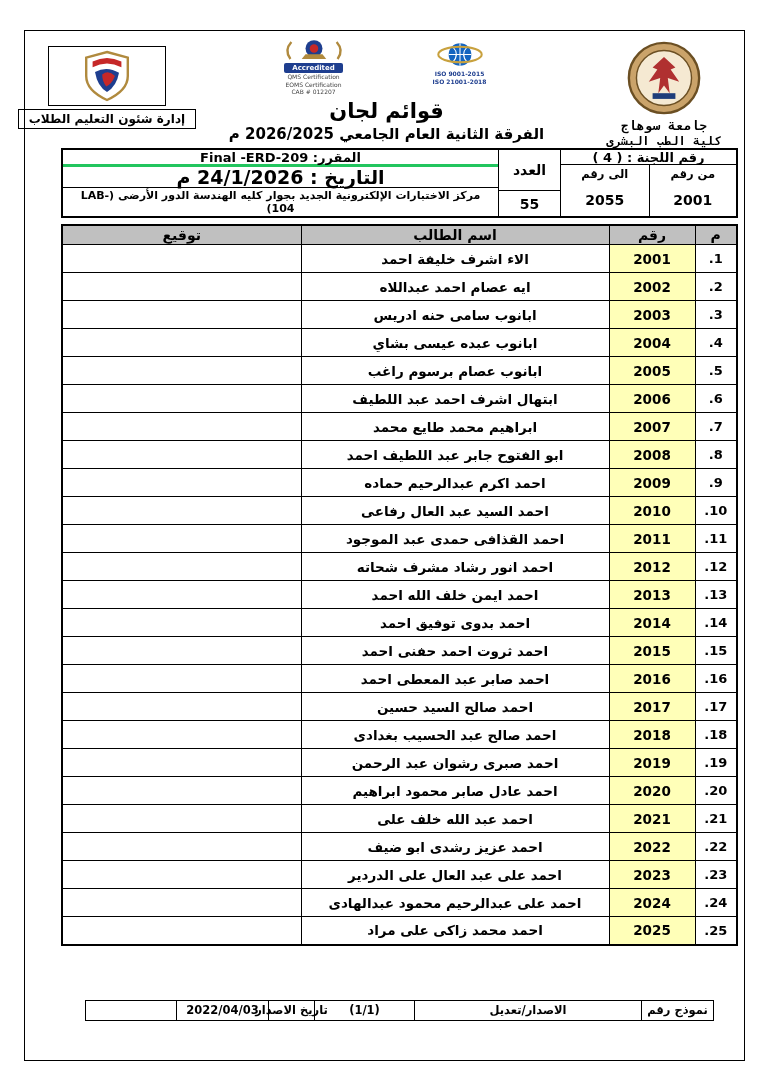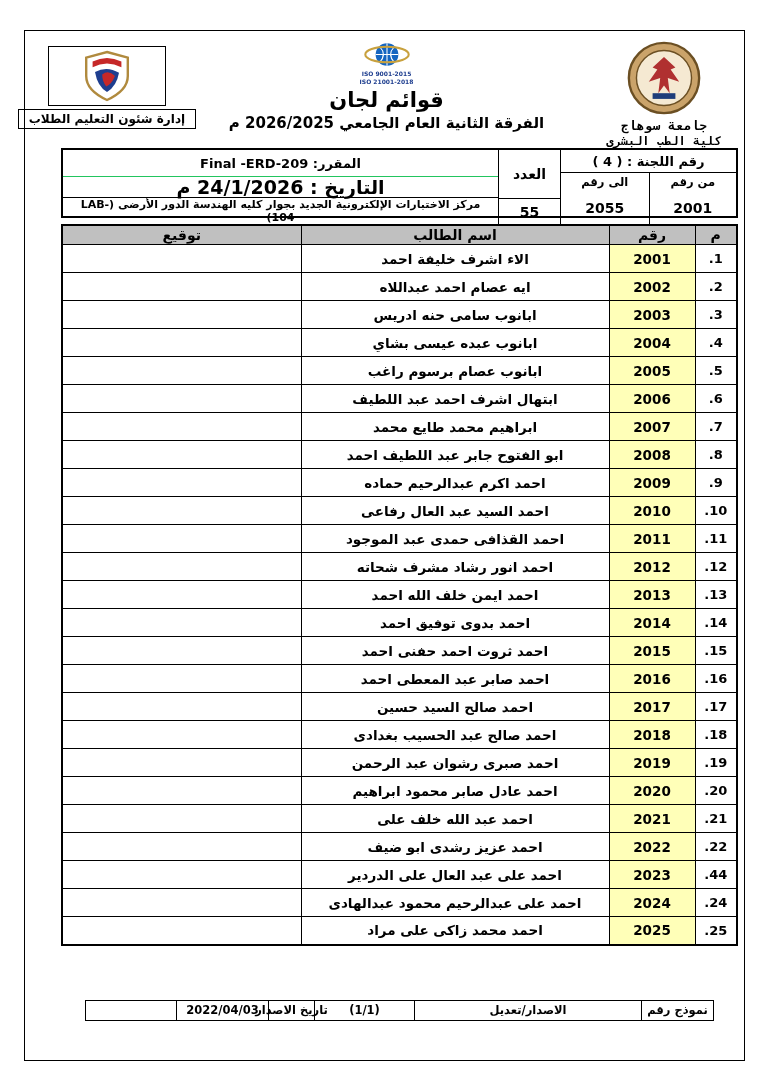--- a/index.html
+++ b/index.html
@@ -53,37 +53,37 @@
 
   .info-table {
     border: 2px solid #000;
     display: grid;
     grid-template-columns: 176px 62px 1fr;
     height: 70px;
   }
   .info-col { display: flex; flex-direction: column; }
   .info-col:nth-child(-n+2) { border-left: 1px solid #000; }
   .committee-title {
-    height: 23px; border-bottom: 1px solid #000;
+    height: 15px; border-bottom: 1px solid #000;
     display: flex; align-items: center; justify-content: center;
     font-weight: bold; font-size: 13px;
   }
   .range-grid { flex: 1; display: grid; grid-template-columns: 1fr 1fr; grid-template-rows: 18px 1fr; }
   .range-grid > div { display: flex; align-items: center; justify-content: center; }
   .range-grid > div:nth-child(odd) { border-left: 1px solid #000; }
   .range-label { font-size: 11.5px; font-weight: bold; }
   .range-value { font-size: 14px; font-weight: bold; }
   .count-label {
     flex: 1; border-bottom: 1px solid #000;
     display: flex; align-items: center; justify-content: center;
     font-weight: bold; font-size: 14px;
   }
   .count-value { height: 25px; display: flex; align-items: center; justify-content: center; font-weight: bold; font-size: 14px; }
   .course-row { display: flex; align-items: center; justify-content: center; font-weight: bold; padding: 0 6px; text-align: center; }
-  .course-row:nth-child(1) { height: 27px; border-bottom: 1px solid #22c55e; font-size: 13px; }
+  .course-row:nth-child(1) { height: 17px; border-bottom: 3px solid #22c55e; font-size: 13px; }
   .course-row:nth-child(2) { height: 21px; border-bottom: 1px solid #000; font-size: 19px; }
   .course-row:nth-child(3) { flex: 1; font-size: 11px; }
 
   table.students {
     width: 100%; border-collapse: collapse;
     margin-top: 6px; border: 2px solid #000;
   }
   .students th {
     background: var(--header-bg, #c0c0c0);
     border: 1px solid #000; height: 16px;
@@ -136,20 +136,33 @@
     <div class="center-block">
       <div class="certs">
         <div class="cert">
           <svg width="48" height="31" viewBox="0 0 46 30">
             <circle cx="23" cy="15" r="11" fill="#1565c0"></circle>
             <path d="M12 15 H34 M23 4 V26 M16 7.5 Q23 15 16 22.5 M30 7.5 Q23 15 30 22.5" stroke="#ffffff" stroke-width="1" fill="none"></path>
             <ellipse cx="23" cy="15" rx="21" ry="7.5" fill="none" stroke="#c8a13e" stroke-width="2"></ellipse>
           </svg>
           <div class="cert-line navy">ISO 9001-2015</div>
           <div class="cert-line navy">ISO 21001-2018</div>
+        </div>
+        <div class="cert">
+          <svg width="66" height="23" viewBox="0 0 70 24">
+            <path d="M10 21 Q3 12 11 3" stroke="#b08a3e" fill="none" stroke-width="2.5"></path>
+            <path d="M60 21 Q67 12 59 3" stroke="#b08a3e" fill="none" stroke-width="2.5"></path>
+            <circle cx="35" cy="10" r="9" fill="#1e3e8f"></circle>
+            <circle cx="35" cy="10" r="4.5" fill="#c62828"></circle>
+            <path d="M26 16 L44 16 L48 21 L22 21 Z" fill="#b08a3e"></path>
+          </svg>
+          <div class="cert-banner">Accredited</div>
+          <div class="cert-line">QMS Certification</div>
+          <div class="cert-line">EOMS Certification</div>
+          <div class="cert-line">CAB # 012207</div>
         </div>
       </div>
       <div class="page-title">قوائم لجان</div>
       <div class="page-subtitle">الفرقة الثانية العام الجامعي 2026/2025 م</div>
     </div>
 
     <div class="admin-block">
       <div class="admin-logo-box">
         <svg width="48" height="54" viewBox="0 0 60 64">
           <path d="M30 2 L56 9 V32 Q56 50 30 62 Q4 50 4 32 V9 Z" fill="#ffffff" stroke="#b08a3e" stroke-width="3"></path>
@@ -343,21 +356,21 @@
       </tr>
 
       <tr>
         <td class="col-serial">22.</td>
         <td class="col-number">2022</td>
         <td class="col-name">احمد عزيز رشدى ابو ضيف</td>
         <td class="col-sign"></td>
       </tr>
 
       <tr>
-        <td class="col-serial">44.</td>
+        <td class="col-serial">23.</td>
         <td class="col-number">2023</td>
         <td class="col-name">احمد على عبد العال على الدردير</td>
         <td class="col-sign"></td>
       </tr>
 
       <tr>
         <td class="col-serial">24.</td>
         <td class="col-number">2024</td>
         <td class="col-name">احمد على عبدالرحيم محمود عبدالهادى</td>
         <td class="col-sign"></td>

